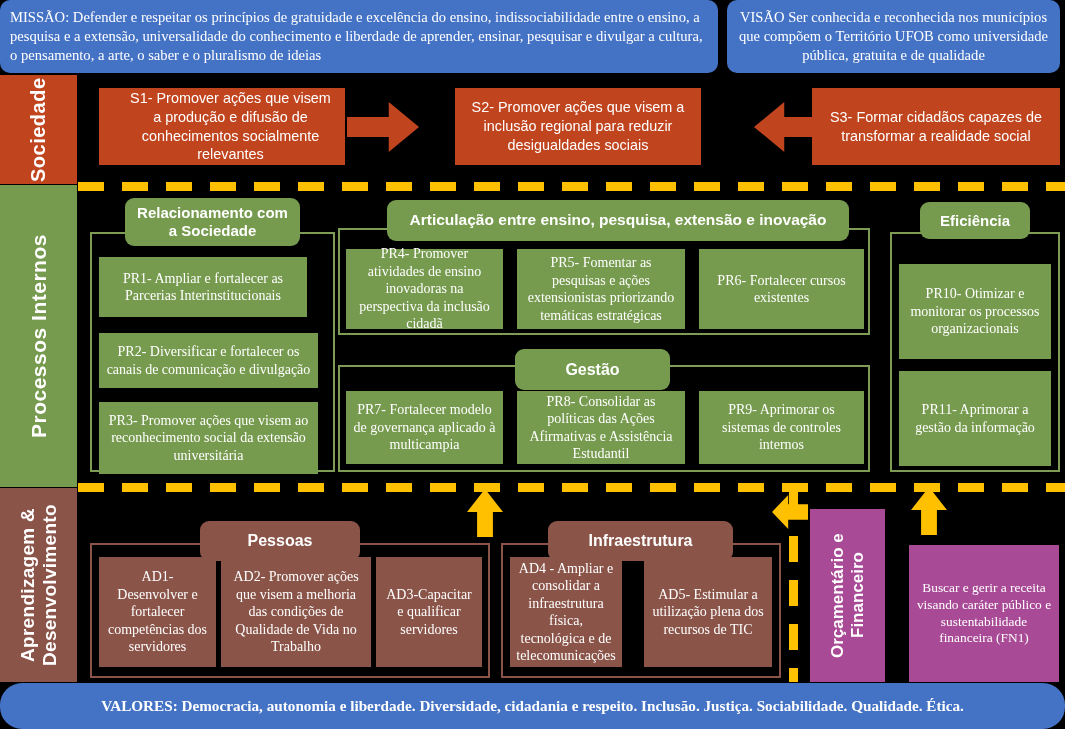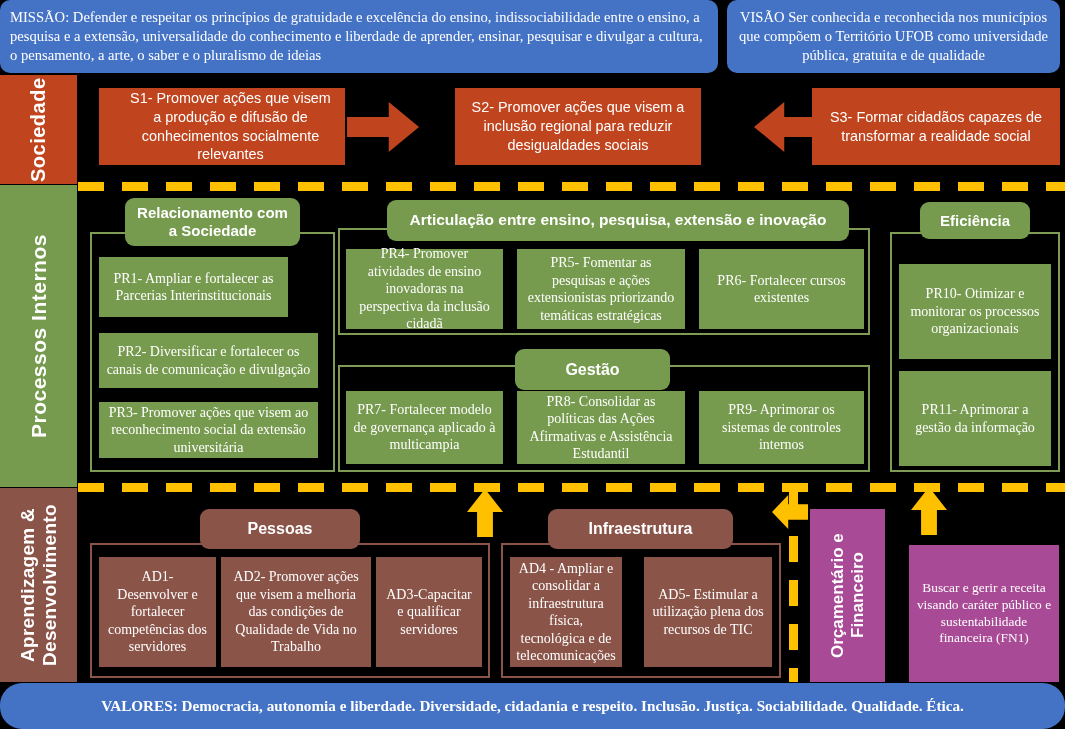--- a/index.html
+++ b/index.html
@@ -87,40 +87,40 @@
     color: #fff; font-weight: bold;
     font-family: "Liberation Sans", sans-serif;
     display: flex; align-items: center; justify-content: center;
     text-align: center;
     border-radius: 9px;
     line-height: 1.2;
     padding: 3px 10px;
     z-index: 5;
   }
   .grp-green { background: #769A4E; }
-  .grp-brown { background: #8A5449; }
+  .grp-brown { background: #8A5449; margin-top: 12px; }
 
   .card {
     color: #fff;
     display: flex; align-items: center; justify-content: center;
     text-align: center;
     font-family: "Liberation Serif", serif;
     font-size: 14px; line-height: 1.25;
     padding: 4px 7px;
   }
   .card-green { background: #769A4E; }
   .card-brown { background: #8A5449; }
   .card-purple { background: #A84A96; }
 
   
   #panel-relacionamento { left: 90px; top: 232px; width: 245px; height: 240px; }
   #title-relacionamento { left: 125px; top: 198px; width: 175px; height: 48px; font-size: 15px; }
-  #pr1 { left: 99px; top: 257px; width: 189px; height: 60px; }
+  #pr1 { left: 99px; top: 257px; width: 208px; height: 60px; }
   #pr2 { left: 99px; top: 333px; width: 219px; height: 55px; }
-  #pr3 { left: 99px; top: 402px; width: 219px; height: 56px; }
+  #pr3 { left: 99px; top: 402px; width: 219px; height: 72px; }
 
   
   #panel-articulacao { left: 338px; top: 228px; width: 532px; height: 107px; }
   #title-articulacao { left: 387px; top: 200px; width: 462px; height: 41px; font-size: 15.5px; }
   #pr4 { left: 346px; top: 249px; width: 157px; height: 80px; }
   #pr5 { left: 517px; top: 249px; width: 168px; height: 80px; }
   #pr6 { left: 699px; top: 249px; width: 165px; height: 80px; }
 
   
   #panel-gestao { left: 338px; top: 365px; width: 532px; height: 107px; }

